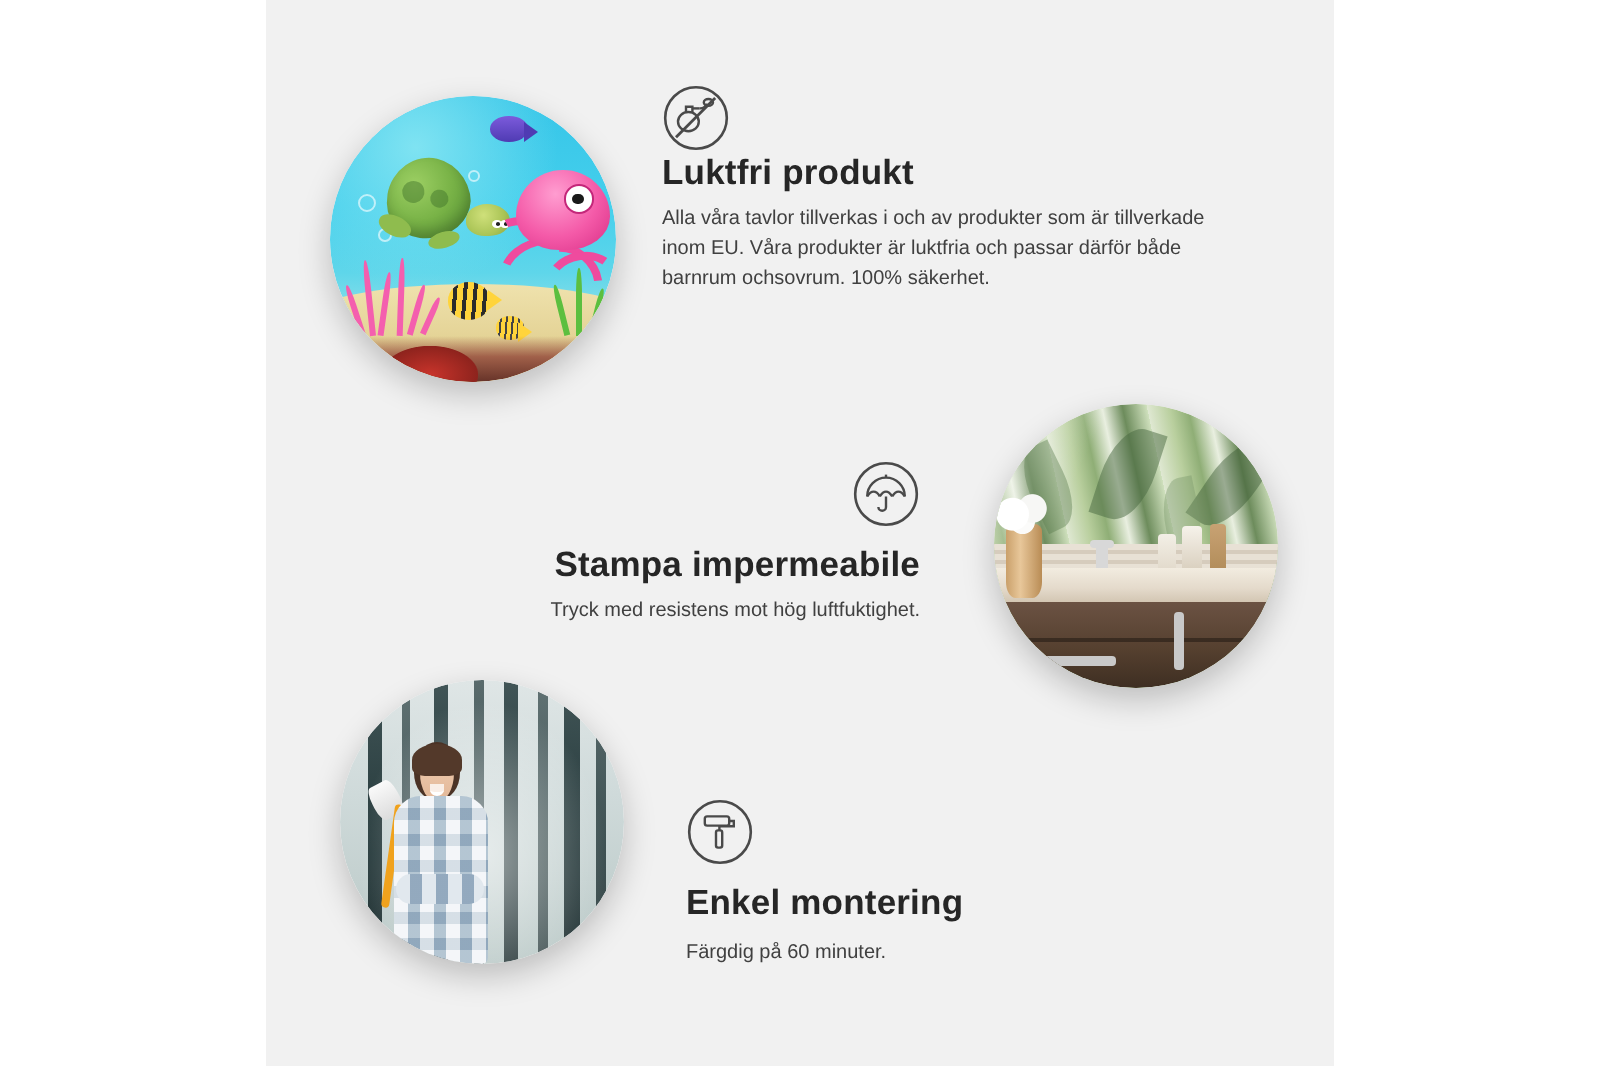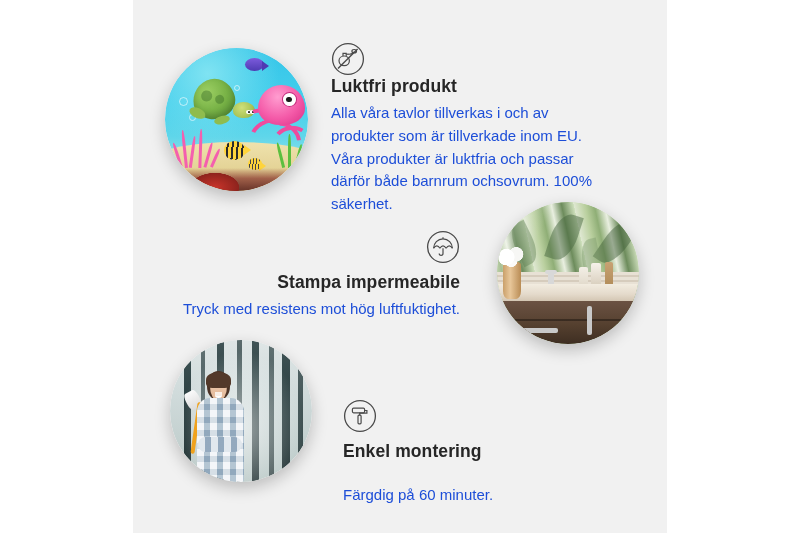--- a/index.html
+++ b/index.html
@@ -56,23 +56,23 @@
   }
   .f-title {
     font-size: 17.5px;
     font-weight: bold;
     color: #262626;
     letter-spacing: 0.1px;
     margin: 0;
     white-space: nowrap;
   }
   .f-body {
-    font-size: 15px;
+    font-size: 10px;
     line-height: 1.52;
-    color: #1d4ed8;
+    color: #404040;
     margin: 0;
   }
 
   .align-left  { text-align: left; }
   .align-right { text-align: right; }
 
   
   #photo-underwater .sea {
     position: absolute; inset: 0;
     background:
@@ -489,16 +489,16 @@
   <div class="feature align-left" style="left:343px; top:399px; width:250px;">
     <span class="icon-wrap">
       <svg class="ico-circle" width="34" height="34" viewBox="0 0 34 34" fill="none">
         <circle cx="17" cy="17" r="15.4" stroke="#4a4a4a" stroke-width="1.3"></circle>
         <rect x="9.4" y="9.2" width="12.2" height="4.6" rx="1.2" stroke="#4a4a4a" stroke-width="1.2"></rect>
         <path d="M21.6 11.5h2.3v2.6h-7.2v2.1" stroke="#4a4a4a" stroke-width="1.2"></path>
         <rect x="15" y="16.2" width="3.1" height="8.6" rx="1" stroke="#4a4a4a" stroke-width="1.2"></rect>
       </svg>
     </span>
     <p class="f-title" style="margin-top:8px;">Enkel montering</p>
-    <p class="f-body" style="margin-top:22px;">Färgdig på 60 minuter.</p>
+    <p class="f-body" style="margin-top:7px;">Färgdig på 60 minuter.</p>
   </div>
 
 </div>
 
 </body></html>

